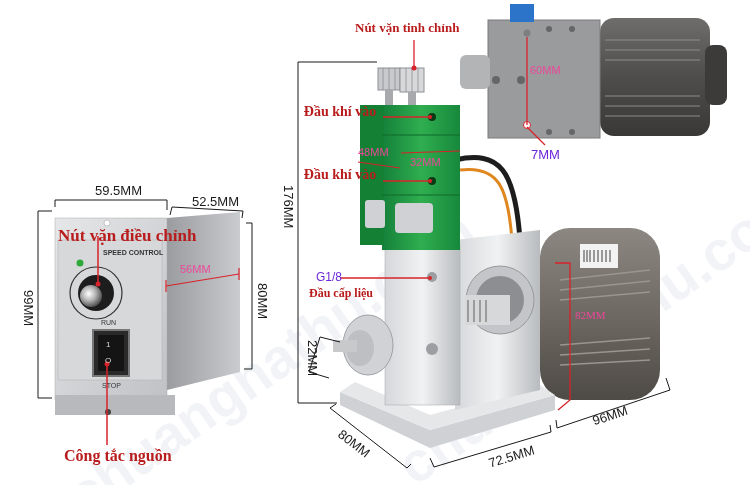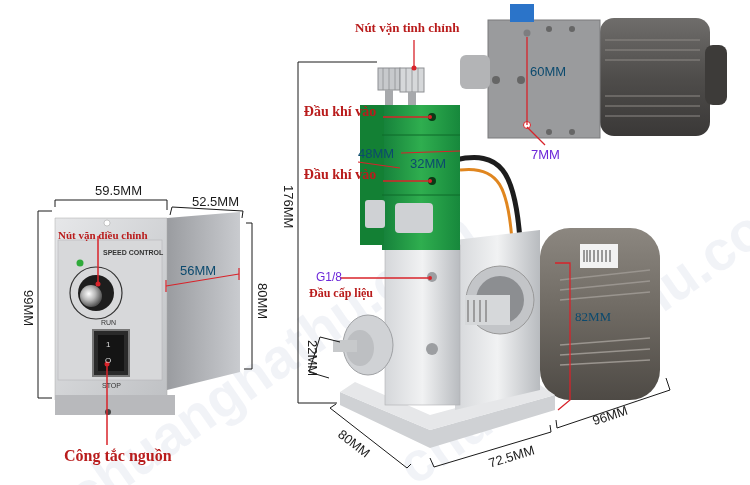--- a/index.html
+++ b/index.html
@@ -1,19 +1,19 @@
 <!DOCTYPE html>
 <html><head>
 <meta charset="utf-8">
 <style>
   html, body { margin:0; padding:0; background:#ffffff; }
   body { width:750px; height:485px; position:relative; overflow:hidden; font-family:"Liberation Sans", sans-serif; }
   .abs { position:absolute; }
   .dim { position:absolute; font-family:"Liberation Sans", sans-serif; font-size:13px; color:#1a1a1a; white-space:nowrap; }
-  .dim-white { color:#0c4a6e; font-size:13px; }
+  .dim-white { color:#ec4899; font-size:11px; }
   .dim-red { color:#6d28d9; }
   .lbl-red { position:absolute; font-family:"Liberation Serif", serif; font-weight:bold; color:#b91c1c; font-size:14px; line-height:15px; text-align:center; white-space:nowrap; }
   .vert { transform:rotate(90deg); transform-origin:left top; }
   .watermark { position:absolute; font-family:"Liberation Sans", sans-serif; font-weight:bold; color:#d9deeb; opacity:0.35; font-size:56px; transform:rotate(-35deg); white-space:nowrap; }
   svg { position:absolute; left:0; top:0; }
 </style>
 </head>
 <body>
 
 <div class="watermark" style="left:30px;top:330px;">chuanghathu.com</div>
@@ -208,21 +208,21 @@
 <div class="dim vert" style="left:36px;top:290px;transform:rotate(90deg);">99MM</div>
 <div class="dim vert" style="left:270px;top:283px;">80MM</div>
 <div class="dim dim-white" style="left:180px;top:263px;">56MM</div>
 
 <div class="abs" style="left:103px;top:249px;font-size:7px;font-weight:bold;color:#333;">SPEED CONTROL</div>
 <div class="abs" style="left:101px;top:319px;font-size:7px;color:#333;">RUN</div>
 <div class="abs" style="left:102px;top:382px;font-size:7px;color:#333;">STOP</div>
 <div class="abs" style="left:106px;top:340px;font-size:8px;color:#ddd;">1</div>
 <div class="abs" style="left:105px;top:356px;font-size:8px;color:#ddd;">O</div>
 
-<div class="lbl-red" style="left:58px;top:228px;font-size:11px;">Nút vặn điều chỉnh</div>
+<div class="lbl-red" style="left:58px;top:228px;font-size:17px;">Nút vặn điều chỉnh</div>
 <div class="lbl-red" style="left:64px;top:447px;font-size:16px;line-height:18px;">Công tắc nguồn</div>
 
 <div class="lbl-red" style="left:355px;top:20px;font-size:13px;">Nút vặn tinh chỉnh</div>
 <div class="lbl-red" style="left:303px;top:104px;width:74px;white-space:normal;">Đầu khí vào</div>
 <div class="lbl-red" style="left:303px;top:167px;width:74px;white-space:normal;">Đầu khí vào</div>
 <div class="dim dim-red" style="left:316px;top:270px;font-size:12px;">G1/8</div>
 <div class="lbl-red" style="left:302px;top:287px;width:78px;white-space:normal;font-size:12px;line-height:13px;">Đầu cấp liệu</div>
 
 <div class="dim vert" style="left:296px;top:185px;">176MM</div>
 <div class="dim dim-white" style="left:358px;top:146px;">48MM</div>

